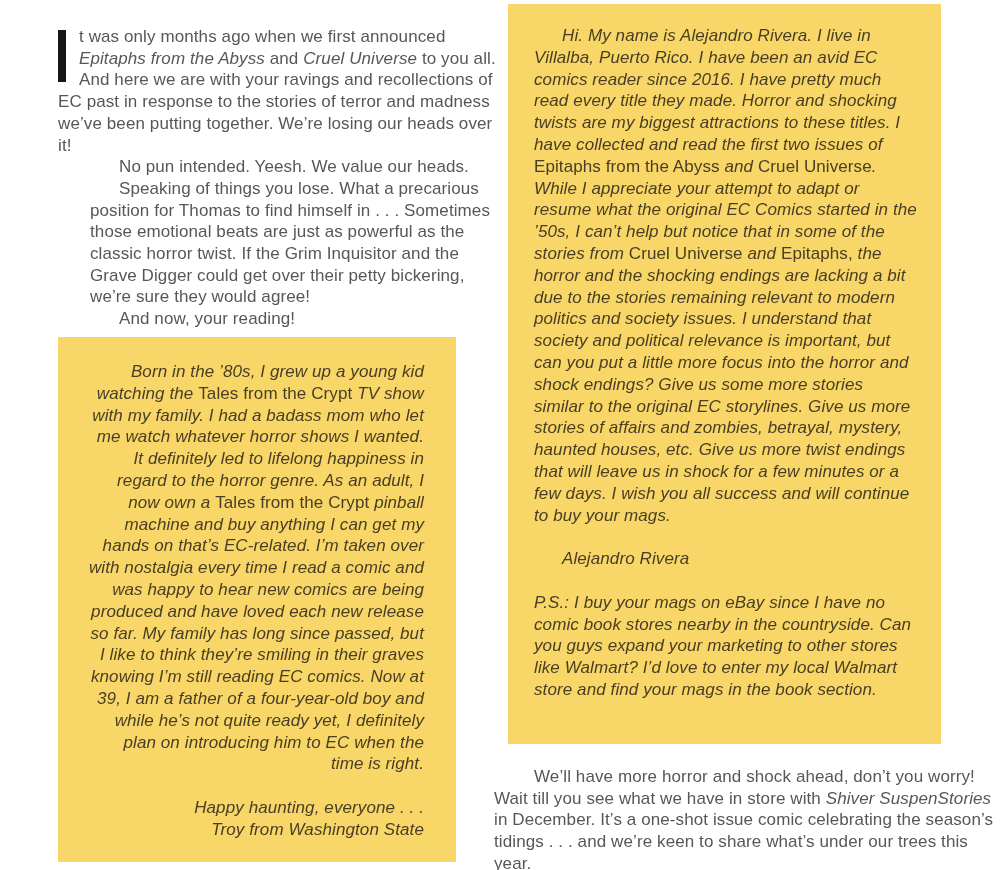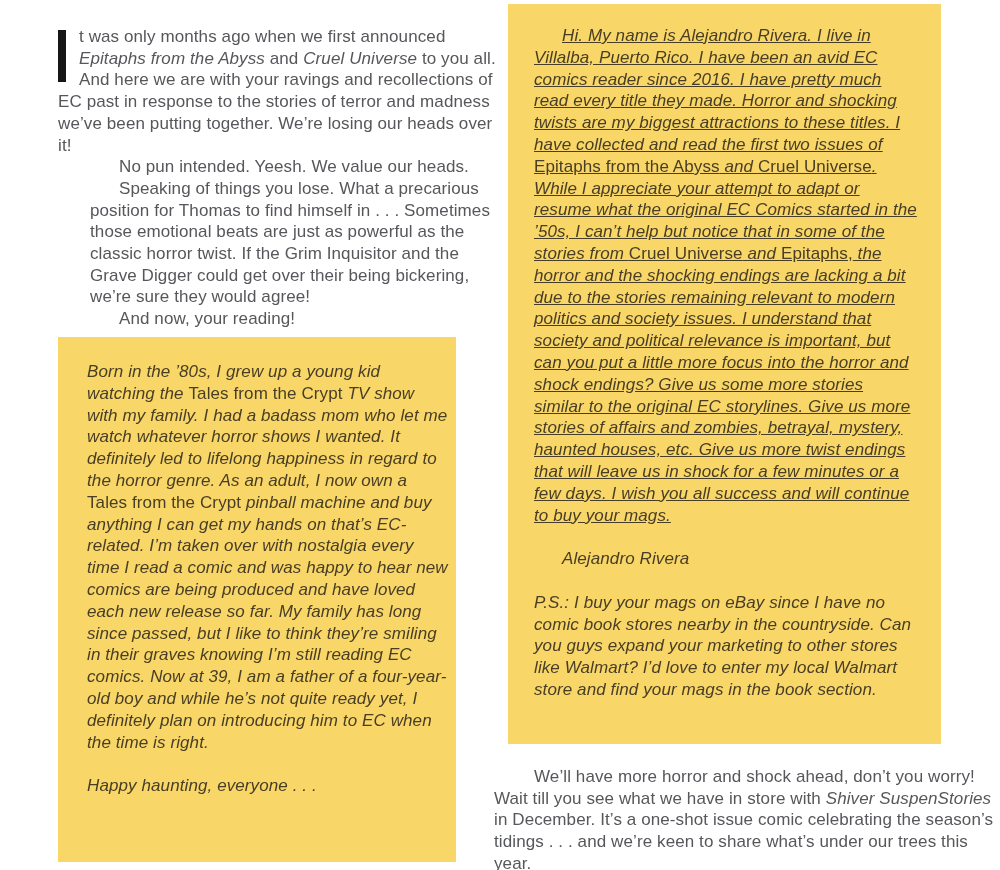--- a/index.html
+++ b/index.html
@@ -43,45 +43,46 @@
   .letterbox {
     position: absolute;
     box-sizing: border-box;
     background: #f8d667;
     color: #483e25;
     font-size: 17px;
     line-height: 21.8px;
     font-style: italic;
     letter-spacing: 0.1px;
   }
-  .troy      { left: 58px;  top: 337px; width: 398px; height: 525px; padding: 24px 8px 0 29px; }
+  .troy      { left: 58px;  top: 337px; width: 398px; height: 525px; padding: 24px 32px 0 29px; text-align: right; }
   .alejandro { left: 508px; top: 4px;   width: 433px; height: 740px; padding: 21px 24px 0 26px; }
 
-  .first-indent { text-indent: 28px; text-decoration: underline; }
+  .first-indent { text-indent: 28px; }
   .spaced   { margin-top: 21.8px; }
   .ind-sm   { }  
   .ind-md   { margin-left: 28px; }  
 </style>
 </head>
 <body>
 
 <div class="page">
 
   <section class="editorial intro">
     <p class="para">
       <span class="dropcap">I</span><span><span style="font-style: normal;">t was only months ago when we first announced </span><span style="font-style: italic;">Epitaphs from the Abyss</span><span style="font-style: normal;"> and </span><span style="font-style: italic;">Cruel Universe</span><span style="font-style: normal;"> to you all. And here we are with your ravings and recollections of EC past in response to the stories of terror and madness we’ve been putting together. We’re losing our heads over it!</span></span>
     </p>
     <p class="para indent"><span style="font-style: normal;">No pun intended. Yeesh. We value our heads.</span></p>
-    <p class="para indent"><span style="font-style: normal;">Speaking of things you lose. What a precarious position for Thomas to find himself in . . . Sometimes those emotional beats are just as powerful as the classic horror twist. If the Grim Inquisitor and the Grave Digger could get over their being bickering, we’re sure they would agree!</span></p>
+    <p class="para indent"><span style="font-style: normal;">Speaking of things you lose. What a precarious position for Thomas to find himself in . . . Sometimes those emotional beats are just as powerful as the classic horror twist. If the Grim Inquisitor and the Grave Digger could get over their petty bickering, we’re sure they would agree!</span></p>
     <p class="para indent"><span style="font-style: normal;">And now, your reading!</span></p>
   </section>
 
   <section class="letterbox troy">
     <p class="para"><span style="font-style: italic;">Born in the ’80s, I grew up a young kid watching the </span><span style="font-style: normal;">Tales from the Crypt</span><span style="font-style: italic;"> TV show with my family. I had a badass mom who let me watch whatever horror shows I wanted. It definitely led to lifelong happiness in regard to the horror genre. As an adult, I now own a </span><span style="font-style: normal;">Tales from the Crypt</span><span style="font-style: italic;"> pinball machine and buy anything I can get my hands on that’s EC-related. I’m taken over with nostalgia every time I read a comic and was happy to hear new comics are being produced and have loved each new release so far. My family has long since passed, but I like to think they’re smiling in their graves knowing I’m still reading EC comics. Now at 39, I am a father of a four-year-old boy and while he’s not quite ready yet, I definitely plan on introducing him to EC when the time is right.</span></p>
     <p class="para spaced ind-sm"><span style="font-style: italic;">Happy haunting, everyone . . .</span></p>
+    <p class="para ind-sm">Troy from Washington State</p>
   </section>
 
   <section class="letterbox alejandro">
     <p class="para first-indent"><span style="font-style: italic;">Hi. My name is Alejandro Rivera. I live in Villalba, Puerto Rico. I have been an avid EC comics reader since 2016. I have pretty much read every title they made. Horror and shocking twists are my biggest attractions to these titles. I have collected and read the first two issues of </span><span style="font-style: normal;">Epitaphs from the Abyss</span><span style="font-style: italic;"> and </span><span style="font-style: normal;">Cruel Universe</span><span style="font-style: italic;">. While I appreciate your attempt to adapt or resume what the original EC Comics started in the ’50s, I can’t help but notice that in some of the stories from </span><span style="font-style: normal;">Cruel Universe</span><span style="font-style: italic;"> and </span><span style="font-style: normal;">Epitaphs,</span><span style="font-style: italic;"> the horror and the shocking endings are lacking a bit due to the stories remaining relevant to modern politics and society issues. I understand that society and political relevance is important, but can you put a little more focus into the horror and shock endings? Give us some more stories similar to the original EC storylines. Give us more stories of affairs and zombies, betrayal, mystery, haunted houses, etc. Give us more twist endings that will leave us in shock for a few minutes or a few days. I wish you all success and will continue to buy your mags.</span></p>
     <p class="para spaced ind-md">Alejandro Rivera</p>
     <p class="para spaced"><span style="font-style: italic;">P.S.: I buy your mags on eBay since I have no comic book stores nearby in the countryside. Can you guys expand your marketing to other stores like Walmart? I’d love to enter my local Walmart store and find your mags in the book section.</span></p>
   </section>
 
   <section class="editorial outro">
     <p class="para"><span style="font-style: normal;">We’ll have more horror and shock ahead, don’t you worry! Wait till you see what we have in store with </span><span style="font-style: italic;">Shiver SuspenStories</span><span style="font-style: normal;"> in December. It’s a one-shot issue comic celebrating the season’s tidings . . . and we’re keen to share what’s under our trees this year.</span></p>

